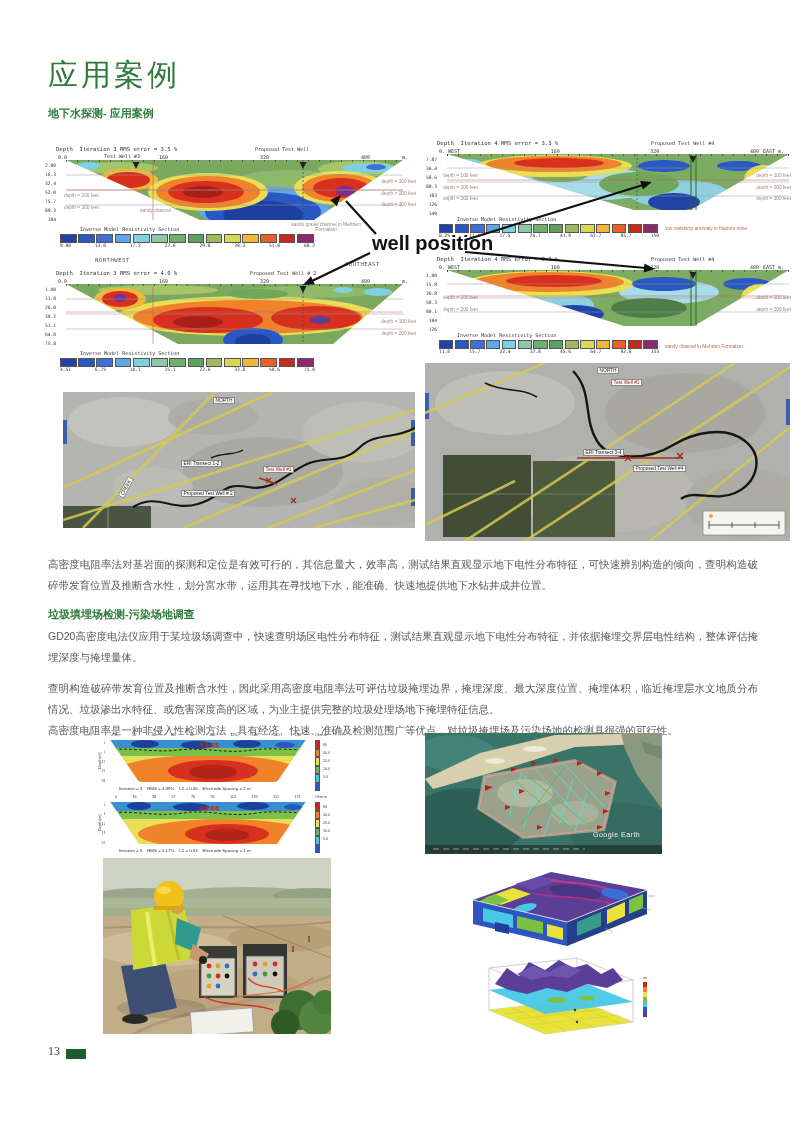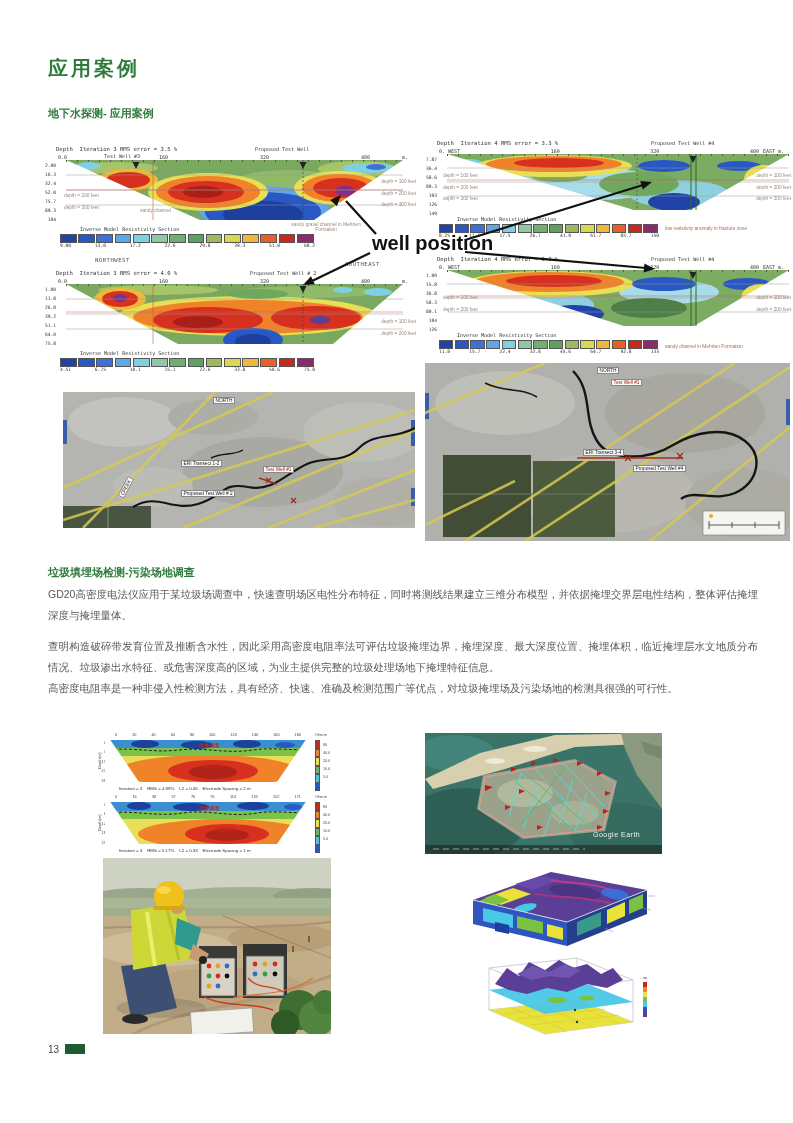--- a/index.html
+++ b/index.html
@@ -1,20 +1,20 @@
 <!DOCTYPE html>
 <html><head>
 <meta charset="utf-8">
 <style>
   html,body{margin:0;padding:0;background:#e8e8e8;}
   .page{position:relative;width:793px;height:1123px;background:#ffffff;margin:0 auto;
         font-family:"Liberation Sans",sans-serif;overflow:hidden;}
   .abs{position:absolute;}
   
-  .title{font-size:20px;font-weight:bold;color:#2e7b3c;letter-spacing:3px;}
+  .title{font-size:30px;font-weight:normal;color:#2e7b3c;letter-spacing:3px;}
   .subhead{font-size:11px;font-weight:bold;color:#2e7b3c;}
   
   .textblock{font-size:10.5px;color:#595959;line-height:21px;text-align:justify;}
   .textblock p{margin:0;}
   .textblock .gap{height:10px;}
   .textblock .subhead{line-height:18px;margin:9px 0 3px 0;}
   
   .res-sec{position:absolute;}
   .sec-header{position:absolute;font-family:"DejaVu Sans Mono",monospace;font-size:5.6px;color:#333;white-space:pre;}
   .xrow{position:absolute;display:flex;justify-content:space-between;font-size:5px;color:#333;font-family:"DejaVu Sans Mono",monospace;}
@@ -37,21 +37,21 @@
   .prof-xrow{position:absolute;display:flex;justify-content:space-between;font-size:3.8px;color:#444;}
   .prof-d{position:absolute;font-size:3.8px;color:#444;line-height:9.4px;white-space:pre-line;text-align:right;width:12px;}
   .prof-ylab{position:absolute;font-size:4px;color:#444;transform:rotate(-90deg);transform-origin:left top;}
   .vbar{position:absolute;display:flex;flex-direction:column;width:5px;}
   .vbar i{height:6.5px;border:0.3px solid #555;}
   .vnums{position:absolute;font-size:3.6px;color:#444;line-height:8px;white-space:pre-line;}
   .ohm{position:absolute;font-size:3.6px;color:#444;}
   .prof-stats{position:absolute;font-size:4.4px;color:#333;white-space:pre;}
   .reslbl{position:absolute;font-size:5px;color:#c02818;font-weight:bold;}
   .gecredit{position:absolute;font-size:7px;color:#f0f0f0;letter-spacing:.5px;}
-  .footer{position:absolute;font-size:10px;color:#444;display:flex;align-items:flex-start;}
+  .footer{position:absolute;font-size:12px;color:#444;display:flex;align-items:flex-end;font-family:Liberation Serif, serif;}
   .footer .mark{display:inline-block;width:20px;height:10px;margin-left:6px;}
 </style>
 </head>
 <body>
 
 <div class="page">
 
   <div class="abs title" style="left:48px;top:55px;">应用案例</div>
   <div class="abs subhead" style="left:48px;top:106px;">地下水探测- 应用案例</div>
 
@@ -465,22 +465,23 @@
         <circle cx="286" cy="153" r="2" fill="#e8b020"></circle>
       </g>
     </svg>
     <span class="maplbl" style="left:172px;top:4px;">NORTH</span>
     <span class="maplbl red" style="left:186px;top:16px;">Test Well #1</span>
     <span class="maplbl" style="left:158px;top:86px;">ERI Transect 3-4</span>
     <span class="maplbl" style="left:208px;top:102px;">Proposed Test Well #4</span>
   </div>
 
   <div class="abs textblock" style="left:48px;top:554px;width:710px;">
+    <p>高密度电阻率法对基岩面的探测和定位是有效可行的，其信息量大，效率高，测试结果直观显示地下电性分布特征，可快速辨别构造的倾向，查明构造破碎带发育位置及推断含水性，划分富水带，运用其在寻找地下水，能准确、快速地提供地下水钻井成井位置。</p>
     <div class="subhead">垃圾填埋场检测-污染场地调查</div>
-    <p>GD20高密度电法仪应用于某垃圾场调查中，快速查明场区电性分布特征，同时将测线结果建立三维分布模型，并依据掩埋交界层电性结构，整体评估掩埋深度与掩埋量体。</p>
+    <p>GD20高密度电法仪应用于某垃圾场调查中，快速查明场区电性分布特征，测试结果直观显示地下电性分布特征，并依据掩埋交界层电性结构，整体评估掩埋深度与掩埋量体。</p>
     <div class="gap"></div>
     <p>查明构造破碎带发育位置及推断含水性，因此采用高密度电阻率法可评估垃圾掩埋边界，掩埋深度、最大深度位置、掩埋体积，临近掩埋层水文地质分布情况、垃圾渗出水特征、或危害深度高的区域，为业主提供完整的垃圾处理场地下掩埋特征信息。</p>
     <p>高密度电阻率是一种非侵入性检测方法，具有经济、快速、准确及检测范围广等优点，对垃圾掩埋场及污染场地的检测具很强的可行性。</p>
   </div>
 
   <div class="abs" style="left:103px;top:733px;width:232px;height:60px;">
     <div class="prof-xrow" style="left:12px;top:0;width:186px;">
         <span>0</span>
         <span>20</span>
         <span>40</span>

